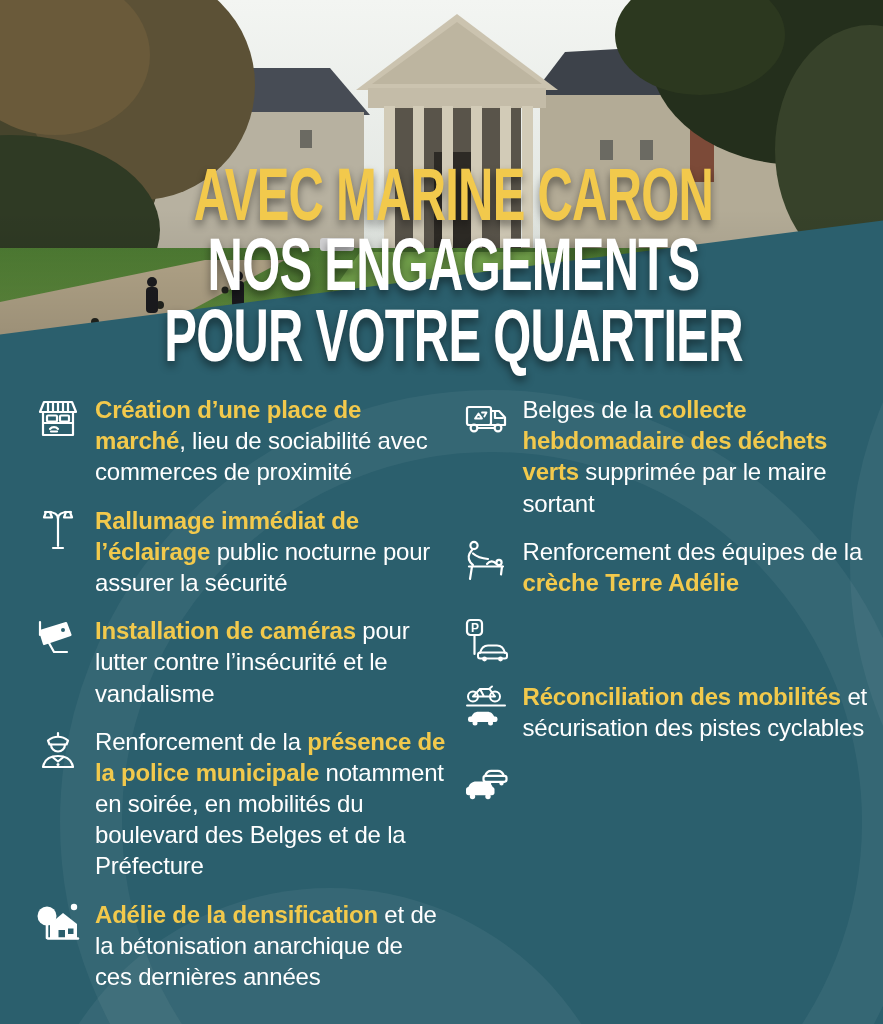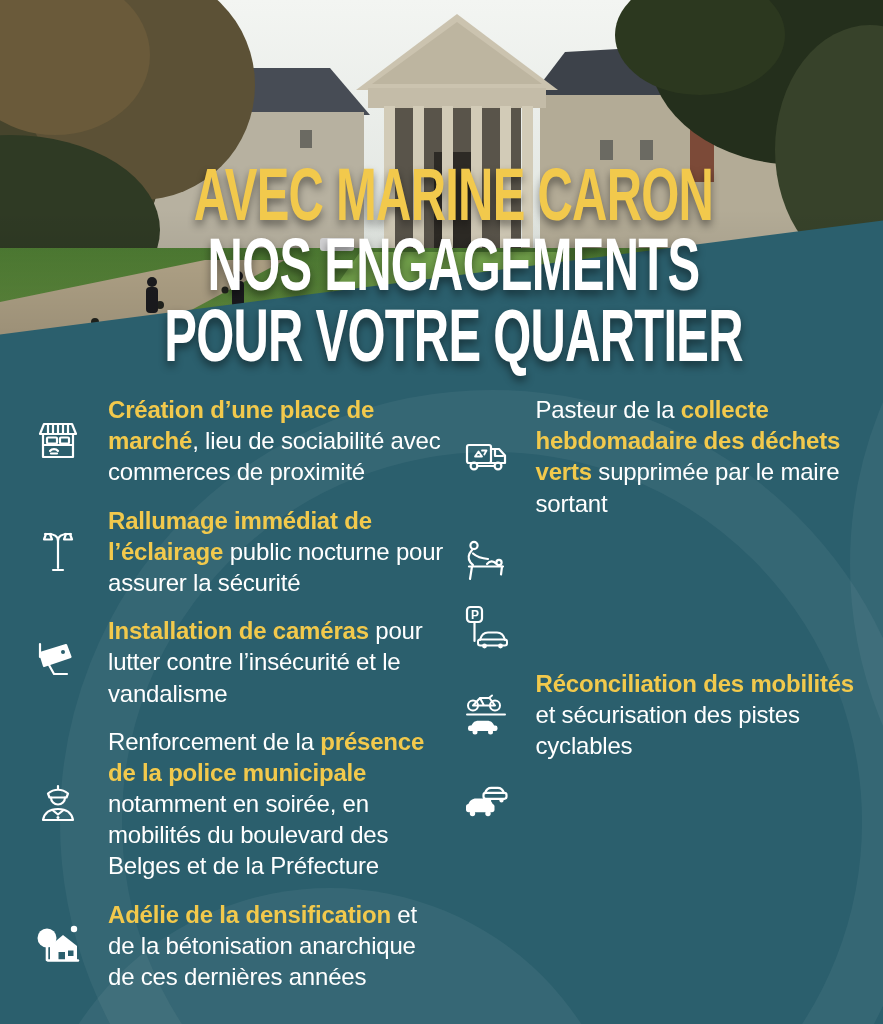--- a/index.html
+++ b/index.html
@@ -24,21 +24,21 @@
                color:#ffffff;white-space:nowrap;letter-spacing:-1px;
                transform:scale(0.73,1.1);transform-origin:50% 50%;
                text-shadow:0 4px 9px rgba(0,0,0,0.45);}
   .title .line.accent{color:#f2c94c;}
 
   
   .content{position:absolute;top:394px;left:0;width:883px;bottom:0;
            display:flex;padding:0 10px 0 34px;gap:16px;z-index:3;box-sizing:border-box;}
   .col{flex:1;min-width:0;}
   .col-left{max-width:412px;}
-  .item{display:flex;align-items:center;gap:26px;margin-bottom:17px;}
+  .item{display:flex;align-items:flex-start;gap:13px;margin-bottom:17px;}
   .icon{flex:0 0 48px;width:48px;height:48px;margin-top:1px;}
   .icon svg{width:48px;height:48px;display:block;}
   .text{margin:0;font-size:24px;line-height:1.3;color:#ffffff;letter-spacing:-0.2px;}
   .seg{color:#ffffff;font-weight:400;}
   .seg.em{color:#f2c94c;font-weight:700;}
 </style>
 </head>
 <body>
 
 <div class="poster">
@@ -218,36 +218,37 @@
                 <path d="M29 16h8l6 6.5V30h-14"></path>
                 <path d="M33 17v6h8"></path>
                 <circle cx="12" cy="33" r="3.4"></circle>
                 <circle cx="36" cy="33" r="3.4"></circle>
                 <path d="M15.5 33H32"></path>
                 <path d="M13 23.5l3.5-5 3.5 5z" stroke-width="1.8"></path>
                 <path d="M20 17.5h4.5l-2.2 4" stroke-width="1.8"></path>
               </g>
             </svg>
           </span>
-          <p class="text"><span class="seg">Pasteur de la </span><span class="seg em">collecte hebdomadaire des déchets verts</span><span class="seg"> supprimée par le maire sortant</span></p>
+          <p class="text"><span class="seg">Belges de la </span><span class="seg em">collecte hebdomadaire des déchets verts</span><span class="seg"> supprimée par le maire sortant</span></p>
         </div>
         <div class="item">
           <span class="icon">
             <svg viewBox="0 0 48 48">
               <g fill="none" stroke="#fff" stroke-width="2.2" stroke-linecap="round" stroke-linejoin="round">
                 <circle cx="12" cy="8.5" r="3.6"></circle>
                 <path d="M10 13c-3.5 4-4.5 8.5-1.5 12.5L11 28"></path>
                 <path d="M11 16.5c4 3.5 9 5 15 5.5"></path>
                 <path d="M7 29.5h34"></path>
                 <path d="M10 29.5L8 42M40 29.5l-1 8"></path>
                 <path d="M25 27c3-3.5 6.5-3.5 9-.5"></path>
                 <circle cx="37" cy="25.5" r="2.6"></circle>
               </g>
             </svg>
           </span>
+          <p class="text"><span class="seg">Renforcement des équipes de la </span><span class="seg em">crèche Terre Adélie</span></p>
         </div>
         <div class="item">
           <span class="icon">
             <svg viewBox="0 0 48 48">
               <g fill="none" stroke="#fff" stroke-width="2.2" stroke-linecap="round" stroke-linejoin="round">
                 <rect x="5" y="4" width="15" height="15" rx="3.5"></rect>
                 <path d="M12.5 19v19"></path>
                 <path d="M18 37c1.2-4.8 4-7.5 8-7.5h9c4 0 6.8 2.7 8 7.5" stroke-width="2"></path>
                 <rect x="16" y="36.5" width="29" height="6" rx="2.2" stroke-width="2"></rect>
                 <circle cx="22.5" cy="43" r="2.4" fill="#fff" stroke="none"></circle>

